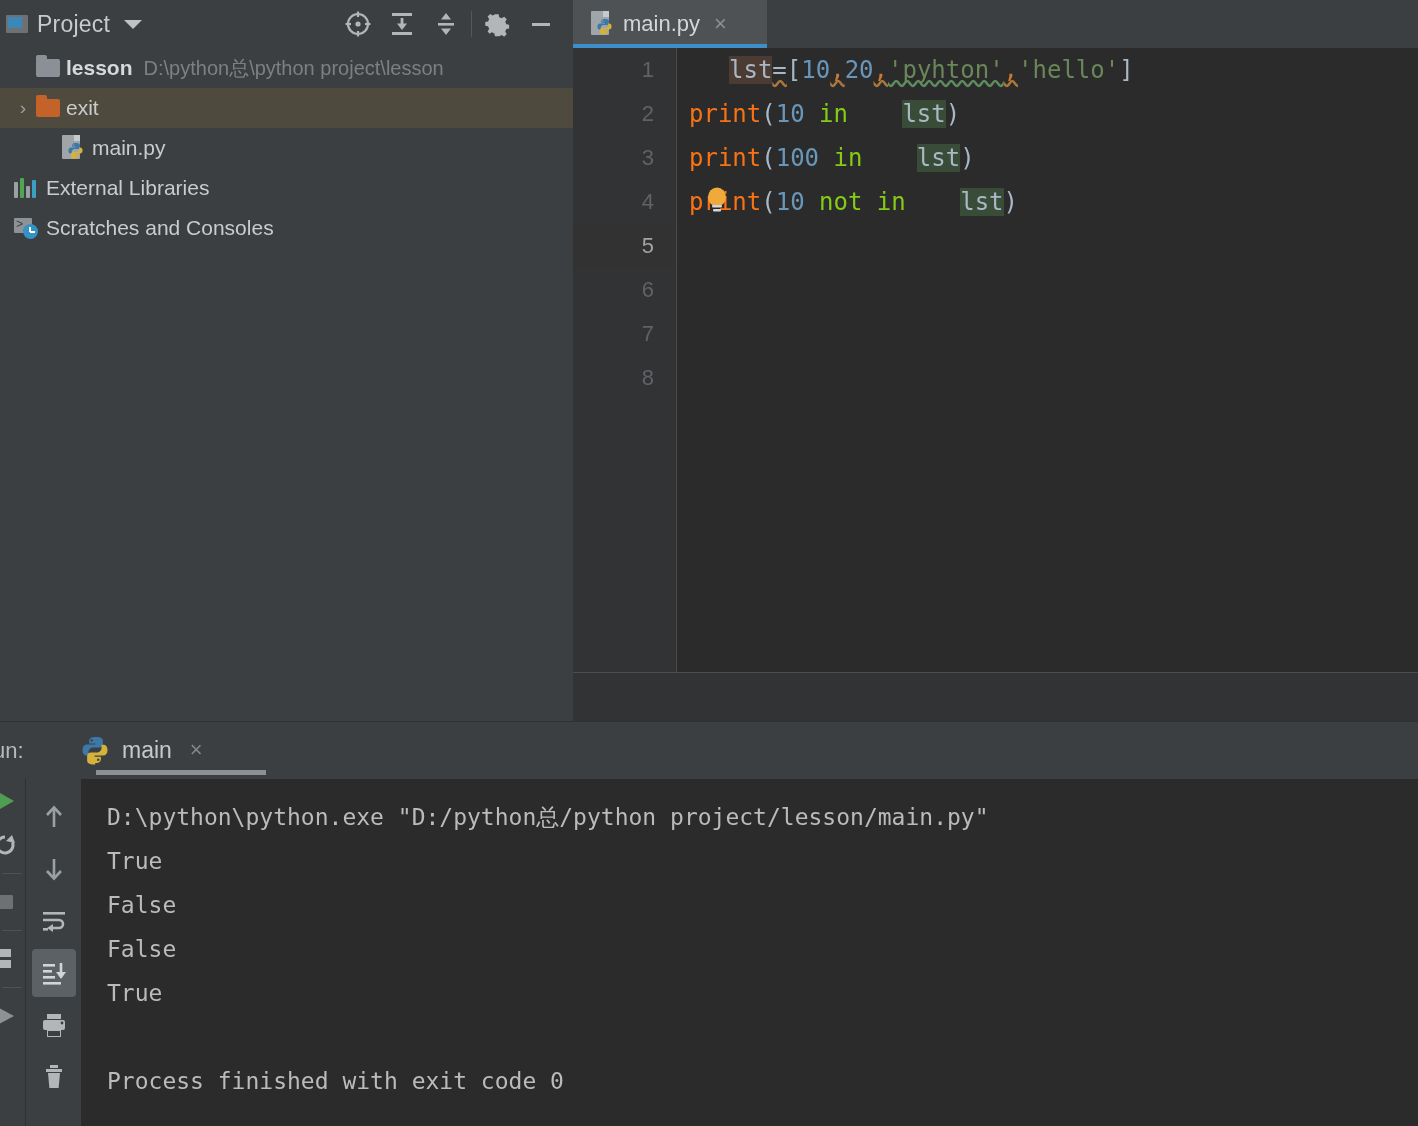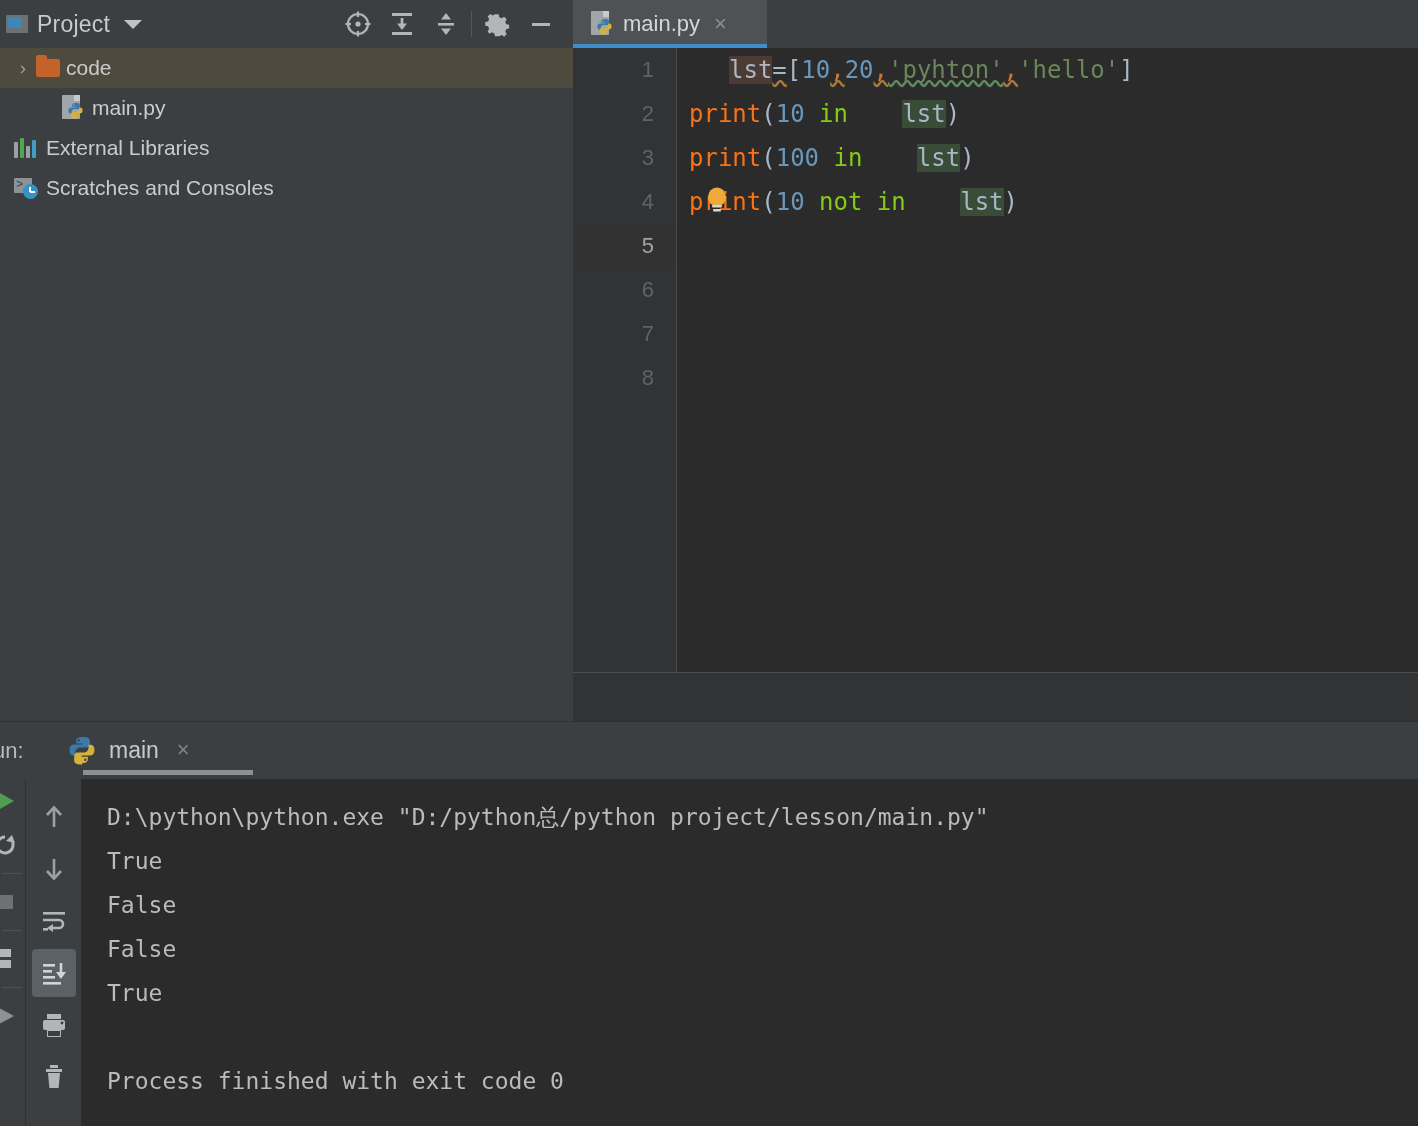--- a/index.html
+++ b/index.html
@@ -194,21 +194,21 @@
   #run-panel::before {
     content: ""; position: absolute; left: 0; top: 0; width: 1418px; height: 1px;
     background: #2e3132;
   }
   #run-header { position: relative; height: 58px; display: flex; align-items: center; }
   #run-label {
     color: #b7babc; font-size: 22px; margin-left: 0px; padding-left: 0px;
     position: absolute; left: -7px; top: 17px;
   }
   #run-tab {
-    position: absolute; left: 49px; top: 0; height: 58px;
+    position: absolute; left: 62px; top: 0; height: 58px;
     display: flex; align-items: center; padding: 0 18px;
   }
   #run-tab::after {
     content: ""; position: absolute; left: 34px; bottom: 4px; width: 170px; height: 5px;
     background: #8c9093;
   }
   #run-tab-label { color: #c6c9cb; font-size: 23px; margin-left: 12px; }
   #run-tab-close { margin-left: 18px; color: #83878a; font-size: 22px; line-height: 18px; }
 
   #run-sidebar-far {
@@ -289,27 +289,35 @@
         <div class="hdr-btn">
           <svg width="28" height="28" viewBox="0 0 28 28">
             <rect x="5" y="13" width="18" height="3" fill="#b2b6b8"></rect>
           </svg>
         </div>
       </div>
     </div>
 
     <div id="project-tree">
 
+      <div class="tree-row">
+        <span class="tree-indent"></span>
+        <span class="tree-icon">
+            <span class="folder gray"></span>
+          </span>
+        <span class="label-bold">lesson</span>
+        <span class="label-path">D:\python总\python project\lesson</span>
+      </div>
 
       <div class="tree-row selected">
         <span class="tree-arrow">›</span>
         <span class="tree-icon">
             <span class="folder orange"></span>
           </span>
-        <span class="label-plain">code</span>
+        <span class="label-plain">exit</span>
       </div>
 
       <div class="tree-row">
         <span class="tree-indent"></span>
         <span class="tree-indent"></span>
         <span class="tree-icon">
           <span class="pyfile">
             <span class="sheet"></span>
               <span class="fold"></span>
             <svg class="py-glyph" viewBox="0 0 24 24">

